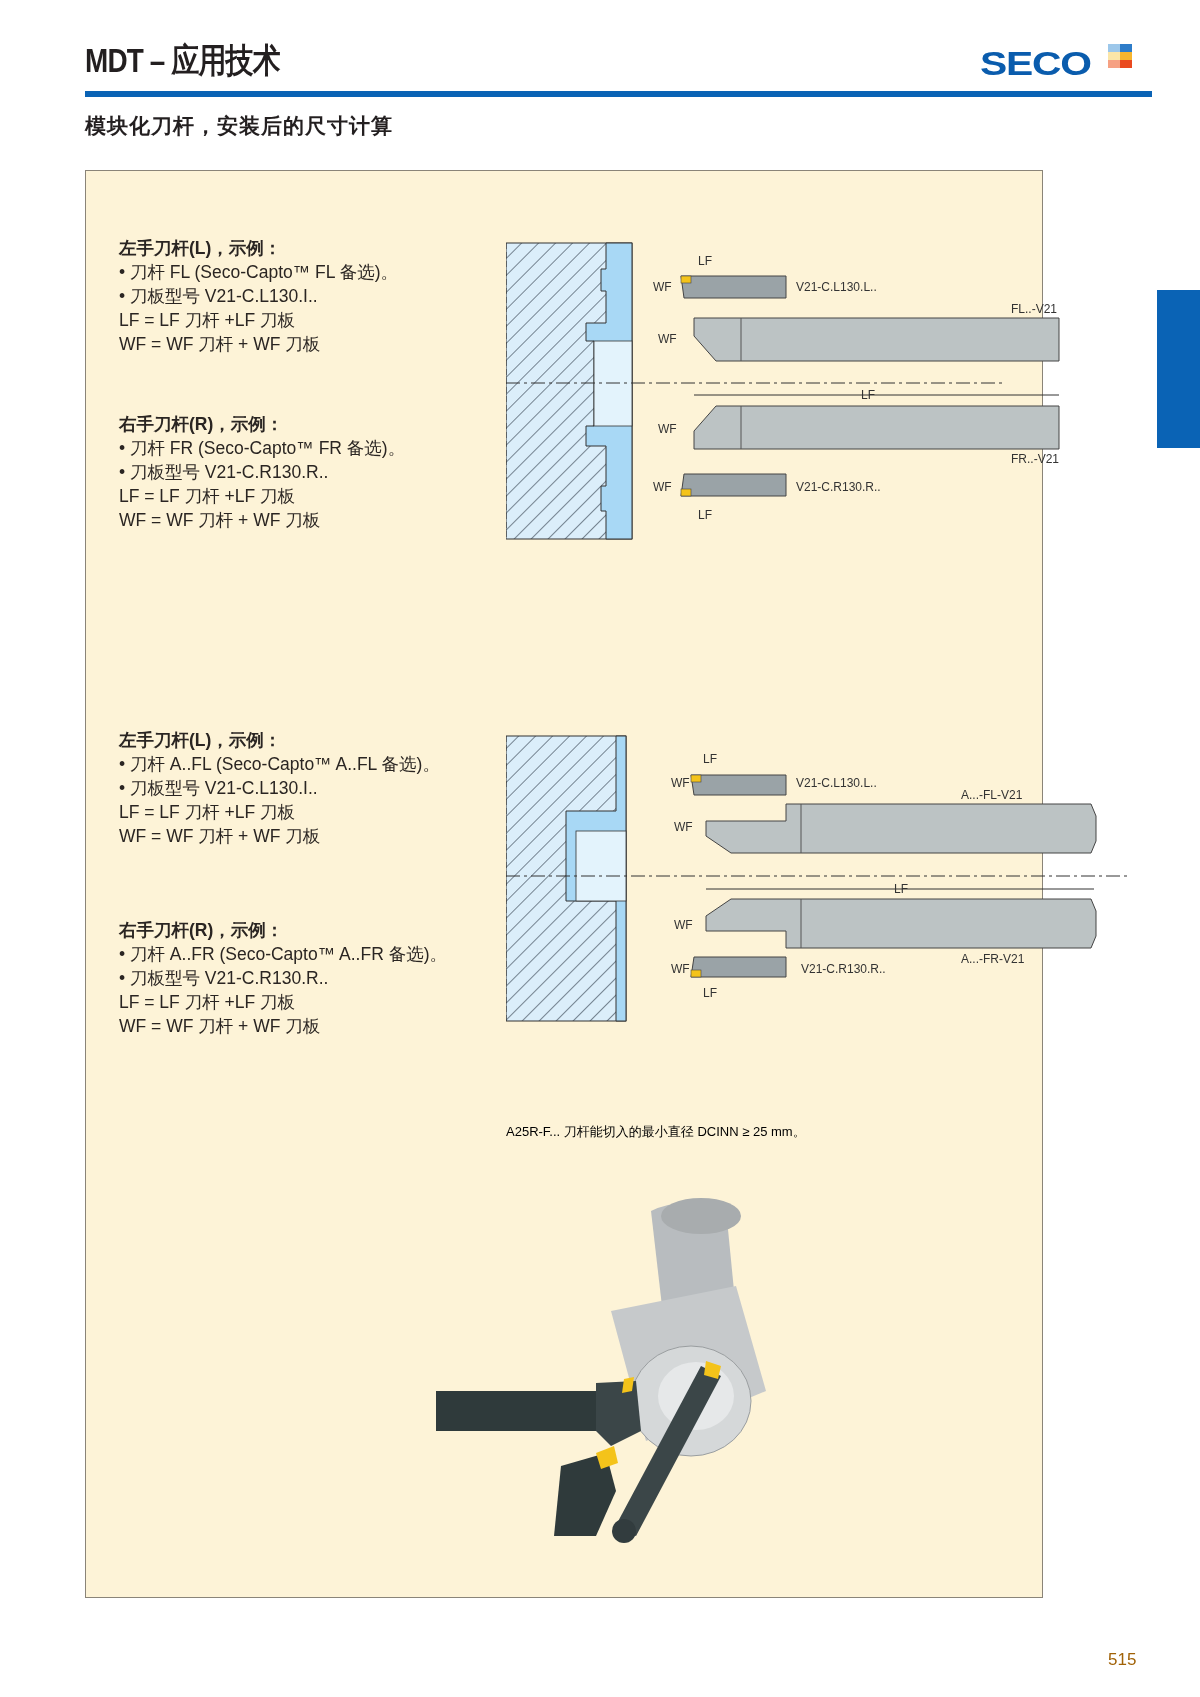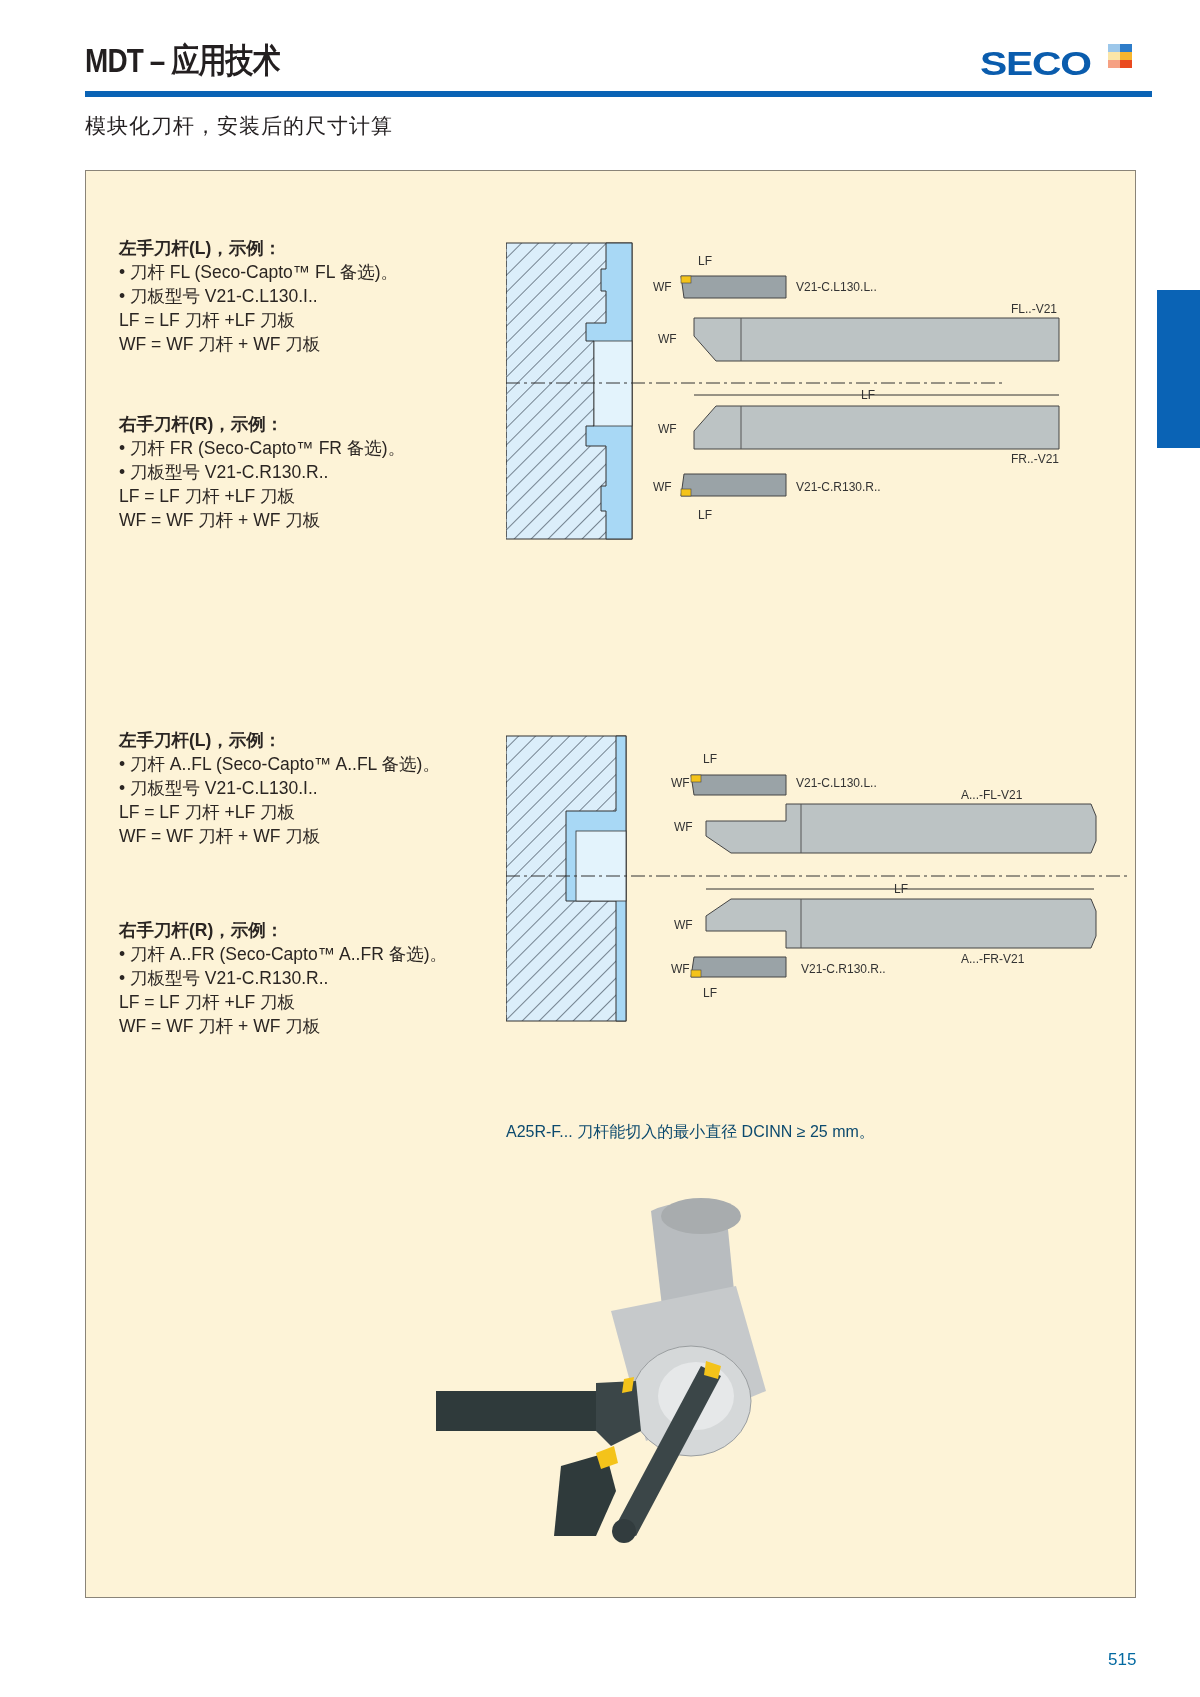--- a/index.html
+++ b/index.html
@@ -2,29 +2,29 @@
 <html><head>
 <meta charset="utf-8">
 <style>
   html,body{margin:0;padding:0;background:#ffffff;}
   body{width:1200px;height:1697px;position:relative;overflow:hidden;font-family:"Liberation Sans","DejaVu Sans",sans-serif;color:#231f20;}
   .title{position:absolute;left:85px;top:38px;font-size:34px;font-weight:bold;letter-spacing:-1px;transform:scaleX(0.82);transform-origin:left top;}
   .logo{position:absolute;left:980px;top:44px;display:flex;}
   .logo-text{font-family:"Liberation Sans",sans-serif;font-weight:900;font-size:34px;color:#0a5cad;letter-spacing:-1px;font-style:normal;transform:scaleX(1.2);transform-origin:left center;}
   .logo-mark{margin-left:36px;display:grid;grid-template-columns:12px 12px;grid-template-rows:8px 8px 8px;gap:0;}
   .rule{position:absolute;left:85px;top:91px;width:1067px;height:6px;background:#0a63b5;}
-  .subtitle{position:absolute;left:85px;top:112px;font-size:21px;font-weight:normal;letter-spacing:1px;}
+  .subtitle{position:absolute;left:85px;top:112px;font-size:21px;font-weight:bold;letter-spacing:1px;}
   .side-tab{position:absolute;left:1157px;top:290px;width:43px;height:158px;background:#0a63b5;}
-  .panel{position:absolute;left:85px;top:170px;width:1051px;height:1428px;background:#fdf3d7;border:1.5px solid #8a8478;box-sizing:border-box;padding-left:19px;}
+  .panel{position:absolute;left:85px;top:170px;width:958px;height:1428px;background:#fdf3d7;border:1.5px solid #8a8478;box-sizing:border-box;padding-left:19px;}
   .txt-block{position:absolute;font-size:17.5px;line-height:24px;color:#2a2522;}
   .txt-block .h{font-weight:bold;}
   .diagram{position:absolute;}
-  .note{position:absolute;left:505px;top:1118px;font-size:16px;line-height:25px;color:#0c4a6e;}
+  .note{position:absolute;left:505px;top:1118px;font-size:13px;line-height:25px;color:#000000;}
   .photo{position:absolute;left:430px;top:1190px;}
-  .page-num{position:absolute;left:1108px;top:1650px;font-size:17px;color:#0369a1;}
+  .page-num{position:absolute;left:1108px;top:1650px;font-size:17px;color:#a16207;}
   .lbl{font-family:"Liberation Sans",sans-serif;font-size:12px;fill:#333;}
 </style>
 </head>
 <body>
 
 <div class="title">MDT – 应用技术</div>
 
 <div class="logo">
   <span class="logo-text">SECO</span>
   <span class="logo-mark">

